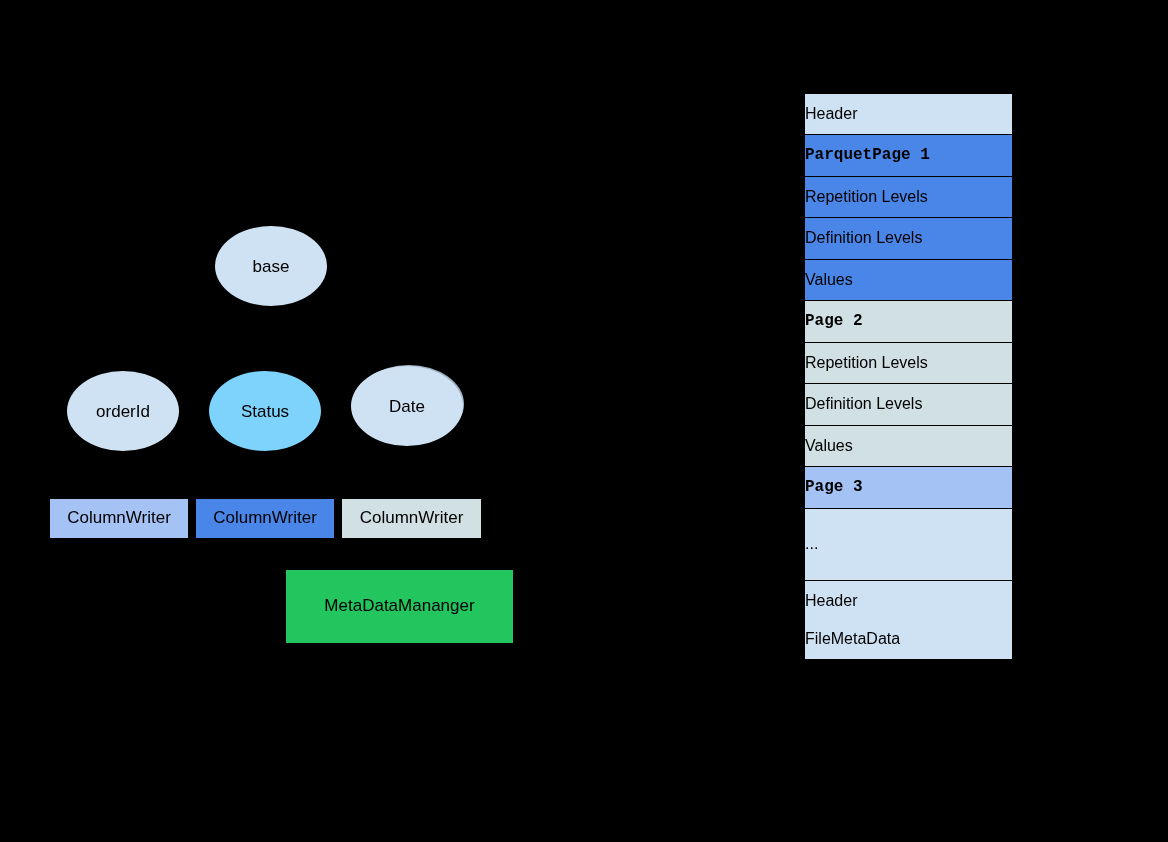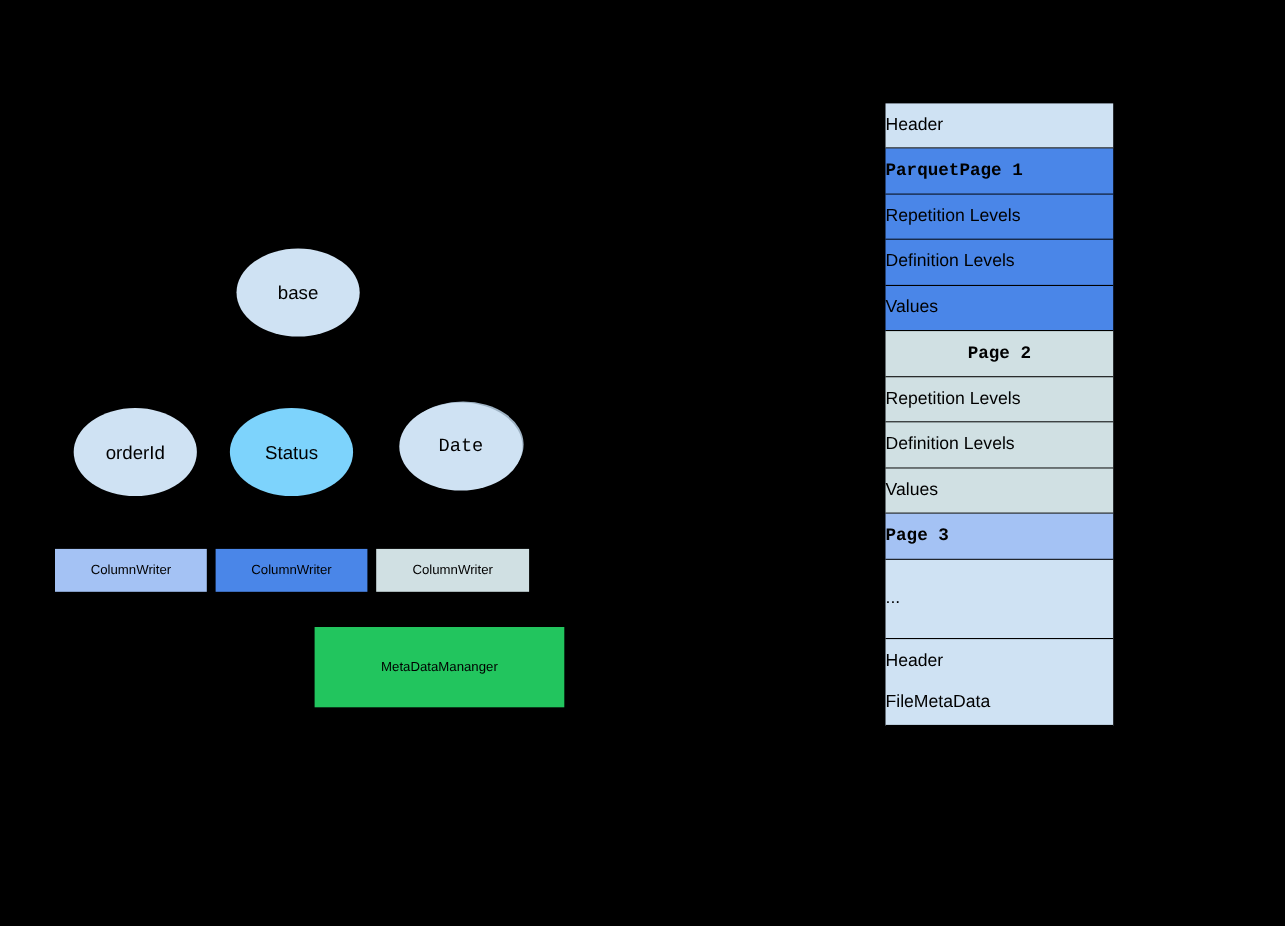--- a/index.html
+++ b/index.html
@@ -42,21 +42,21 @@
   }
 
   
   .node-box {
     position: absolute;
     display: flex;
     align-items: center;
     justify-content: center;
     box-sizing: border-box;
     color: #000000;
-    font-size: 12px;
+    font-size: 17px;
     line-height: 1.2;
     text-align: center;
   }
 
   
   .stack {
     position: absolute;
     left: 804px;
     top: 93px;
     width: 209px;
@@ -95,21 +95,21 @@
     </div>
 
     <div class="node-ellipse" style="left:67px; top:371px; width:112px; height:80px; background:#cfe2f3;">
       <span>orderId</span>
     </div>
 
     <div class="node-ellipse" style="left:209px; top:371px; width:112px; height:80px; background:#7dd3fc;">
       <span>Status</span>
     </div>
 
-    <div class="node-ellipse shadowed" style="left:363px; top:366px; width:112px; height:80px; background:#cfe2f3;font-family:Liberation Mono, monospace;">
+    <div class="node-ellipse shadowed" style="left:351px; top:366px; width:112px; height:80px; background:#cfe2f3;">
       <span>Date</span>
     </div>
 
     <div class="node-box" style="left:50px; top:499px; width:138px; height:39px; background:#a4c2f4;">
       <span>ColumnWriter</span>
     </div>
 
     <div class="node-box" style="left:196px; top:499px; width:138px; height:39px; background:#4a86e8;">
       <span>ColumnWriter</span>
     </div>
@@ -139,21 +139,21 @@
     </div>
 
     <div class="stack-row" style="height:42px; background:#4a86e8;">
       <span class="line">Definition Levels</span>
     </div>
 
     <div class="stack-row" style="height:41px; background:#4a86e8;">
       <span class="line">Values</span>
     </div>
 
-    <div class="stack-row bold" style="height:42px; background:#d0e0e3;align-items:center;">
+    <div class="stack-row bold" style="height:42px; background:#d0e0e3;">
       <span class="line">Page 2</span>
     </div>
 
     <div class="stack-row" style="height:41px; background:#d0e0e3;">
       <span class="line">Repetition Levels</span>
     </div>
 
     <div class="stack-row" style="height:42px; background:#d0e0e3;">
       <span class="line">Definition Levels</span>
     </div>

